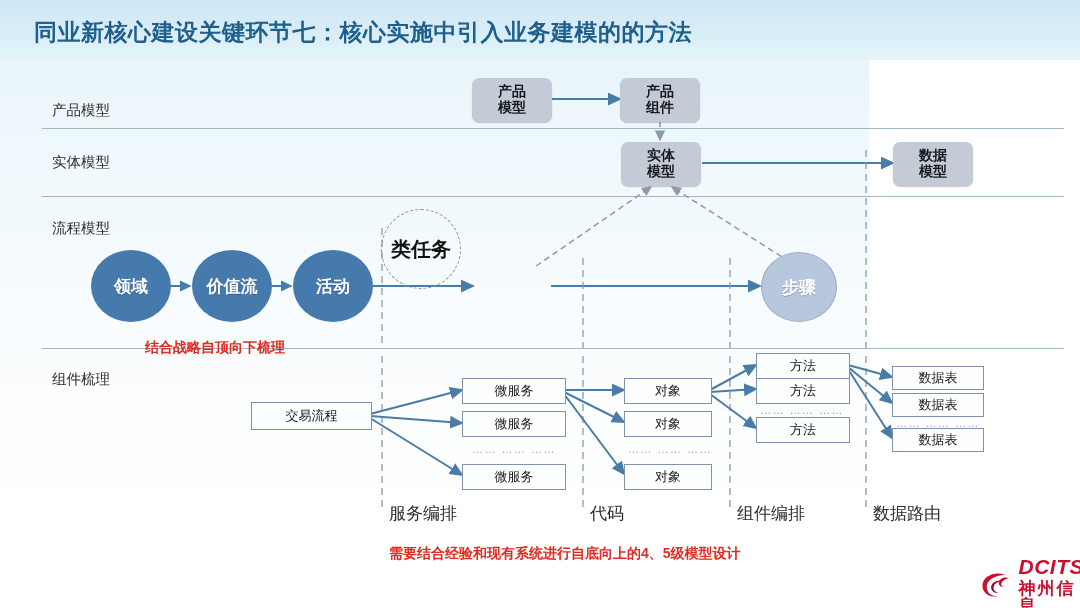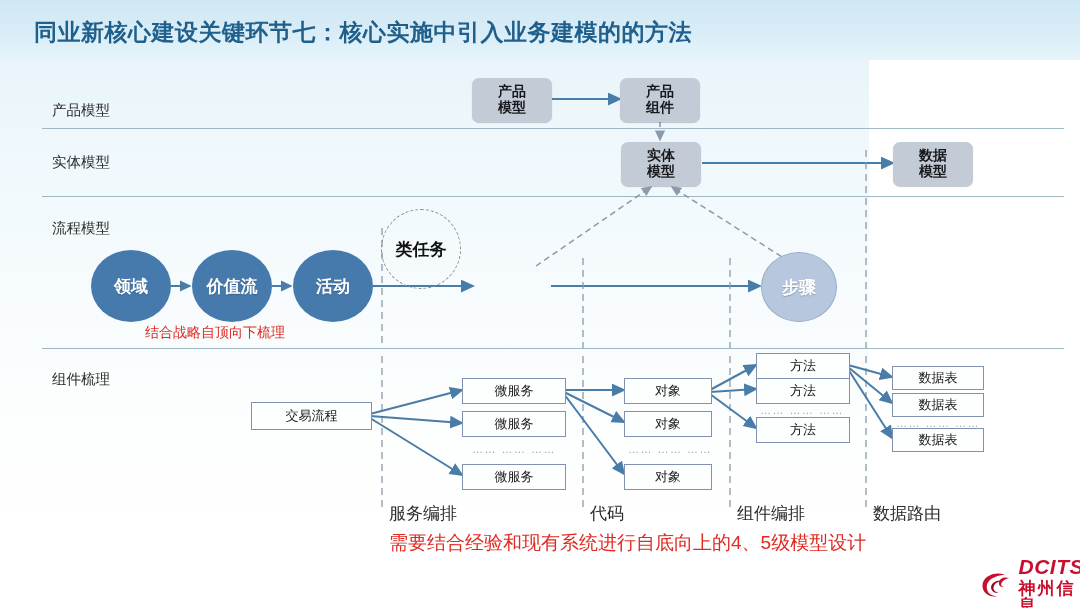--- a/index.html
+++ b/index.html
@@ -38,31 +38,31 @@
   
   .circle{
     position:absolute;border-radius:50%;
     display:flex;align-items:center;justify-content:center;
     font-weight:bold;color:#ffffff;text-shadow:0 1px 1px rgba(0,0,0,.22);
   }
   .circle.dark{background:#467aad;font-size:17px;}
   .circle.light{background:#b7c7de;border:1px solid #9aadc6;font-size:17px;}
   .circle.dashed{
     background:transparent;border:1.5px dashed #8a8a8a;color:#111;
-    text-shadow:none;font-size:17px;
+    text-shadow:none;font-size:20px;
   }
   
   .wbox{
     position:absolute;background:#fdfefe;border:1px solid #8092ad;
     display:flex;align-items:center;justify-content:center;
     font-size:13px;color:#1a1a1a;
   }
   
   .red-note{
-    position:absolute;color:#e02a22;font-weight:normal;white-space:nowrap;
+    position:absolute;color:#e02a22;font-weight:bold;white-space:nowrap;margin-top:15px;
   }
   .col-label{
     position:absolute;font-size:17px;color:#2b2b2b;white-space:nowrap;
   }
   .caption{
     position:absolute;font-size:14px;color:#1b1b1b;line-height:1.22;width:112px;
   }
   .ellipsis{
     position:absolute;font-size:11px;color:#9aa3ad;letter-spacing:1.5px;
     white-space:nowrap;
@@ -228,21 +228,21 @@
   <div class="ellipsis" style="left:896px;top:417px;">…… …… ……</div>
   <div class="wbox" style="left:892px;top:428px;width:90px;height:22px;">
     <span>数据表</span>
   </div>
 
   <div class="col-label" style="left:389px;top:502px;">服务编排</div>
   <div class="col-label" style="left:590px;top:502px;">代码</div>
   <div class="col-label" style="left:737px;top:502px;">组件编排</div>
   <div class="col-label" style="left:873px;top:502px;">数据路由</div>
 
-  <div class="red-note" style="left:389px;top:530px;font-size:19px;">需要结合经验和现有系统进行自底向上的4、5级模型设计</div>
+  <div class="red-note" style="left:389px;top:530px;font-size:14px;">需要结合经验和现有系统进行自底向上的4、5级模型设计</div>
 
   <div class="logo" style="left:979px;top:556px;">
     <svg class="logo-mark" viewBox="0 0 40 36">
       <path d="M30 6 C18 2 4 8 4 19 C4 28 13 33 21 31 C14 31 9 27 9 20 C9 12 18 7 30 6 Z" fill="#c8102e"></path>
       <path d="M27 13 C20 12 14 16 14 21 C14 25 18 28 23 27 C18 26 16 23 17 20 C18 16 22 14 27 13 Z" fill="#8c0b20"></path>
       <path d="M35 10 C30 8 23 10 23 16 C23 19 26 21 29 20 C26 20 25 18 26 16 C27 13 31 11 35 10 Z" fill="#c8102e"></path>
     </svg>
     <div>
       <div class="logo-en">DCITS</div>
       <div class="logo-cn">神州信息</div>

